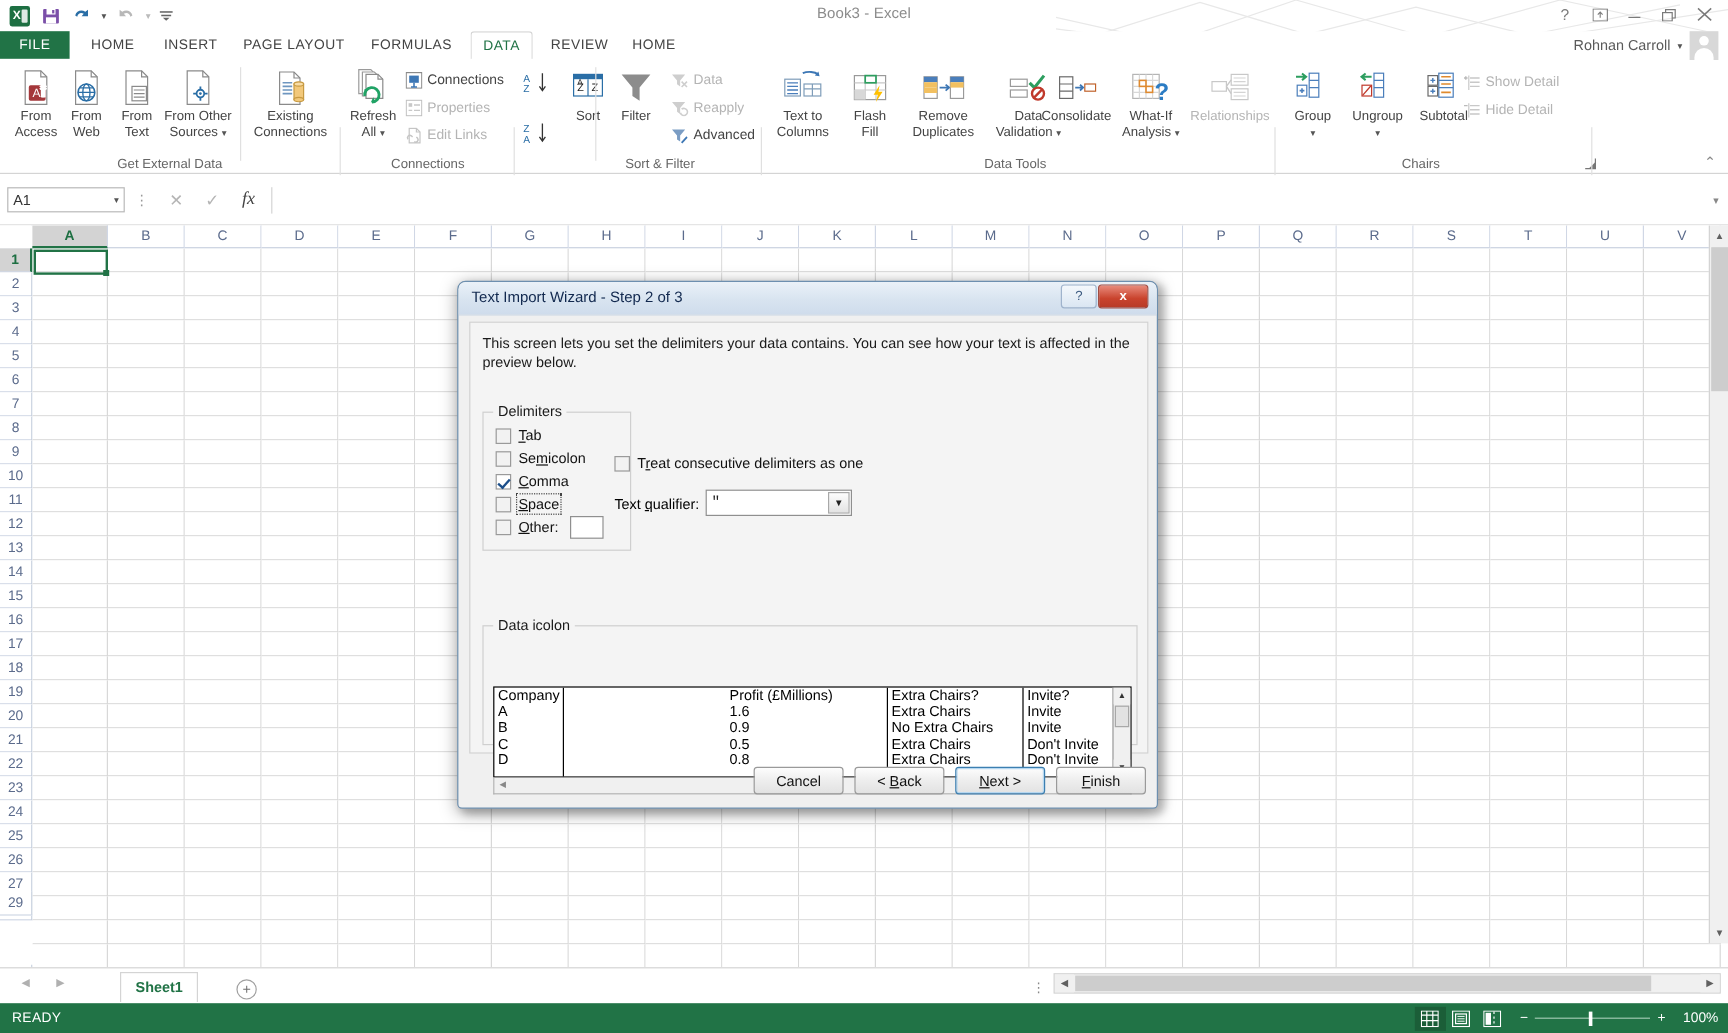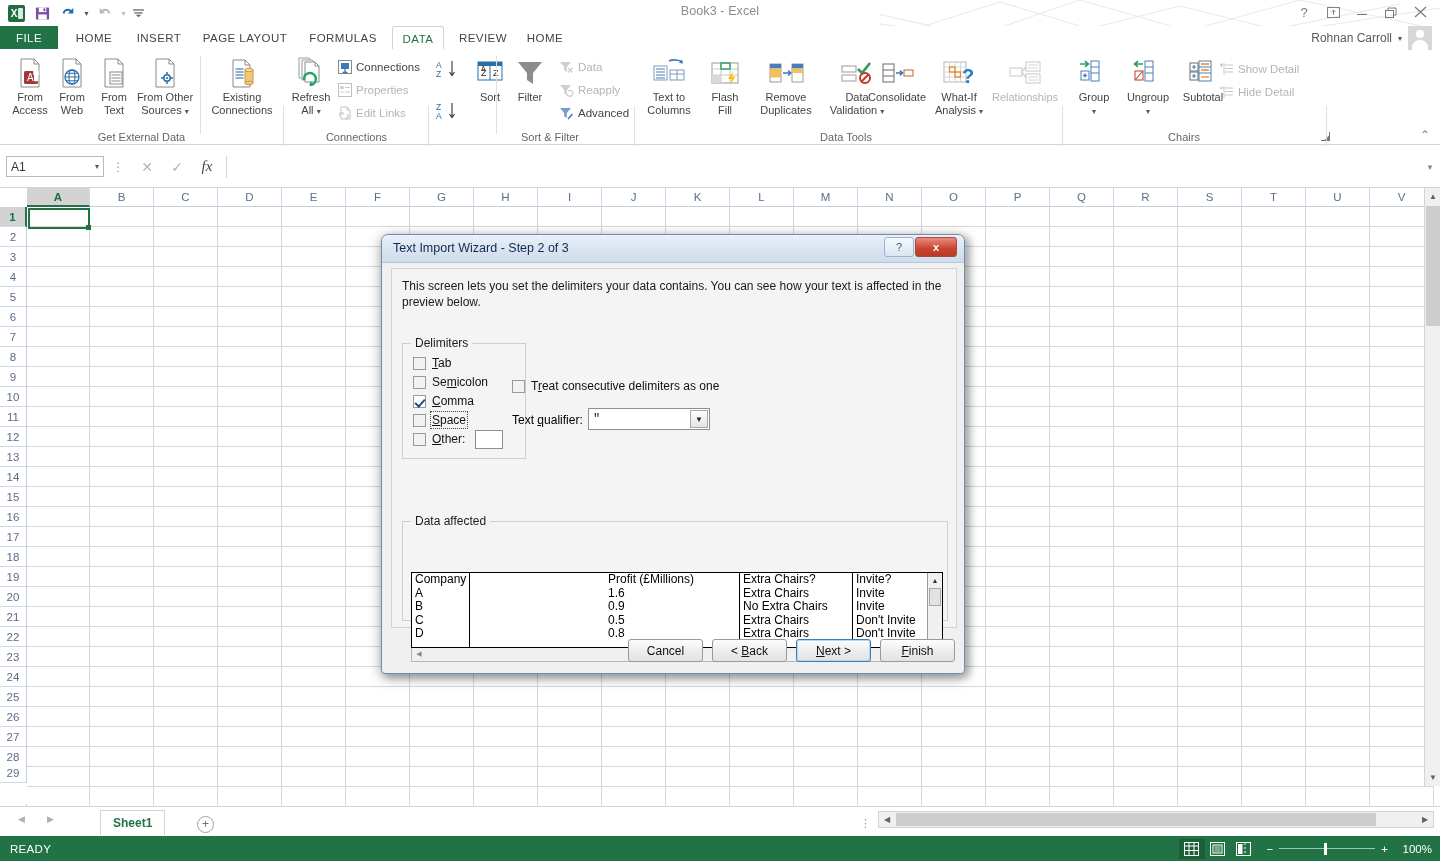--- a/index.html
+++ b/index.html
@@ -830,21 +830,21 @@
       <div class="rh" style="top: 360px;">19</div>
       <div class="rh" style="top: 380px;">20</div>
       <div class="rh" style="top: 400px;">21</div>
       <div class="rh" style="top: 420px;">22</div>
       <div class="rh" style="top: 440px;">23</div>
       <div class="rh" style="top: 460px;">24</div>
       <div class="rh" style="top: 480px;">25</div>
       <div class="rh" style="top: 500px;">26</div>
       <div class="rh" style="top: 520px;">27</div>
       <div class="rh" style="top: 540px;">28</div>
-      <div class="rh" style="top: 556px;">29</div>
+      <div class="rh" style="top: 536px;">29</div>
       <div class="rh" style="top: 597px;">30</div>
     </div>
   <div class="cells" id="cells">
       <div class="gcell" style="left: 0px; top: 0px; width: 63px;"></div>
       <div class="gcell" style="left: 63px; top: 0px; width: 64px;"></div>
       <div class="gcell" style="left: 127px; top: 0px; width: 64px;"></div>
       <div class="gcell" style="left: 191px; top: 0px; width: 64px;"></div>
       <div class="gcell" style="left: 255px; top: 0px; width: 64px;"></div>
       <div class="gcell" style="left: 319px; top: 0px; width: 64px;"></div>
       <div class="gcell" style="left: 383px; top: 0px; width: 64px;"></div>
@@ -1605,21 +1605,21 @@
       <span>T<u>r</u>eat consecutive delimiters as one</span>
     </div>
 
     <div class="tq-label" style="left:120px;top:144px">Text <u>q</u>ualifier:</div>
     <div class="combo" style="left:196px;top:139px;width:122px;">
       <span class="val">"</span>
       <span class="arrow">▼</span>
     </div>
 
     <div class="fs" style="left:10px;top:252px;width:546px;height:100px;">
-      <span class="fs-legend">Data affected</span>
+      <span class="fs-legend">Data icolon</span>
 
       <div class="prev-box">
         <div class="prev-col" style="left:0;width:58px">
           <div class="prev-cell">Company</div>
           <div class="prev-cell">A</div>
           <div class="prev-cell">B</div>
           <div class="prev-cell">C</div>
           <div class="prev-cell">D</div>
         </div>
         <div class="prev-col" style="left:193px;width:135px">

